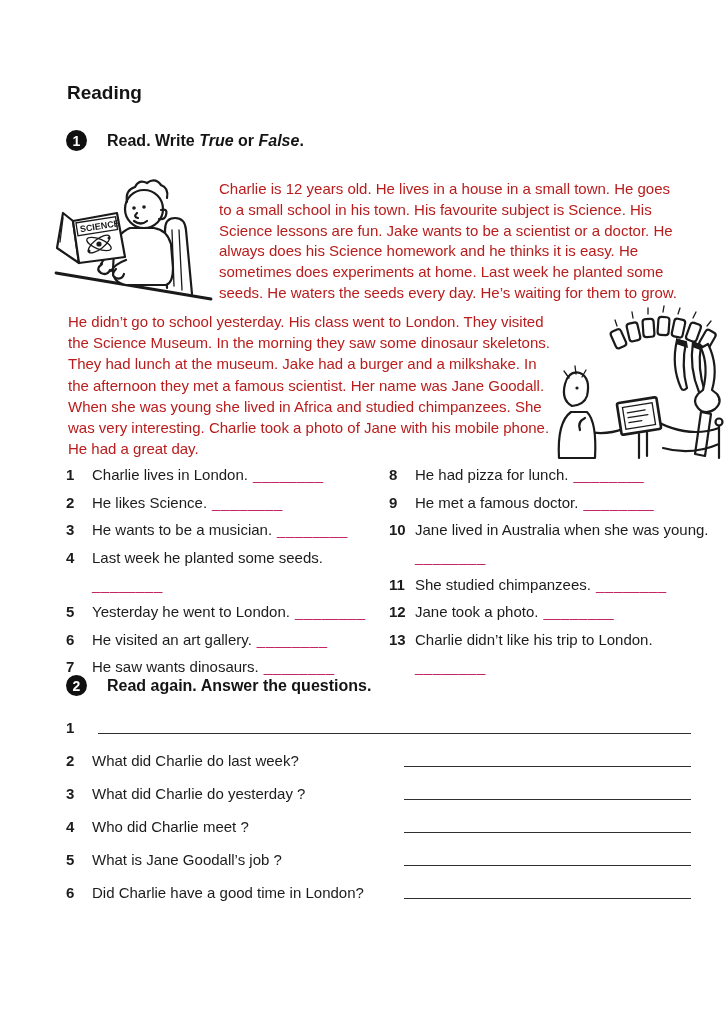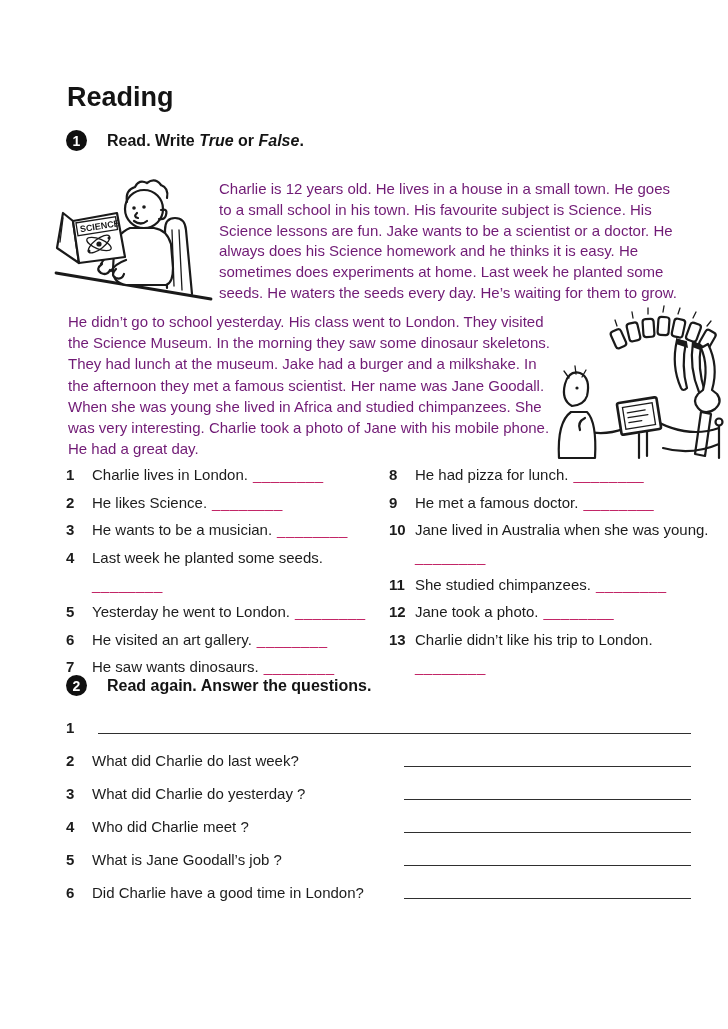--- a/index.html
+++ b/index.html
@@ -2,34 +2,34 @@
 <html><head>
 <meta charset="utf-8">
 <style>
   html,body { margin:0; padding:0; background:#ffffff; }
   .page {
     position:relative; width:728px; height:1029px; background:#ffffff;
     font-family:"Liberation Sans", sans-serif; color:#1c1c1c; overflow:hidden;
   }
   .page-title {
     position:absolute; left:67px; top:82px;
-    font-size:27px; font-weight:bold; color:#141414;
+    font-size:19px; font-weight:bold; color:#141414;
   }
   .ex-header { position:absolute; display:flex; align-items:center; }
   .ex-header .ex-num {
     width:21px; height:21px; border-radius:50%; background:#101010; color:#ffffff;
     font-size:14px; font-weight:bold; display:flex; align-items:center; justify-content:center;
     flex:none;
   }
   .ex-header .ex-title { margin-left:20px; font-size:16px; font-weight:bold; color:#141414; }
   .ex-header .ex-title em { font-style:italic; font-weight:bold; }
   #ex1-header { left:66px; top:130px; }
   #ex2-header { left:66px; top:675px; }
 
-  .paragraph { position:absolute; font-size:15px; line-height:20.8px; color:#701a75; }
+  .paragraph { position:absolute; font-size:15px; line-height:20.8px; color:#b91c1c; }
   #para1 { left:219px; top:179px; width:462px; }
   #para2 { left:68px; top:311px; width:490px; line-height:21.2px; }
 
   .illus { position:absolute; }
   #boy-illus { left:54px; top:168px; }
   #dino-illus { left:551px; top:304px; }
 
   .tf-col { position:absolute; top:465px; font-size:15px; }
   #tf-left  { left:66px;  width:322px; }
   #tf-right { left:389px; width:330px; }

